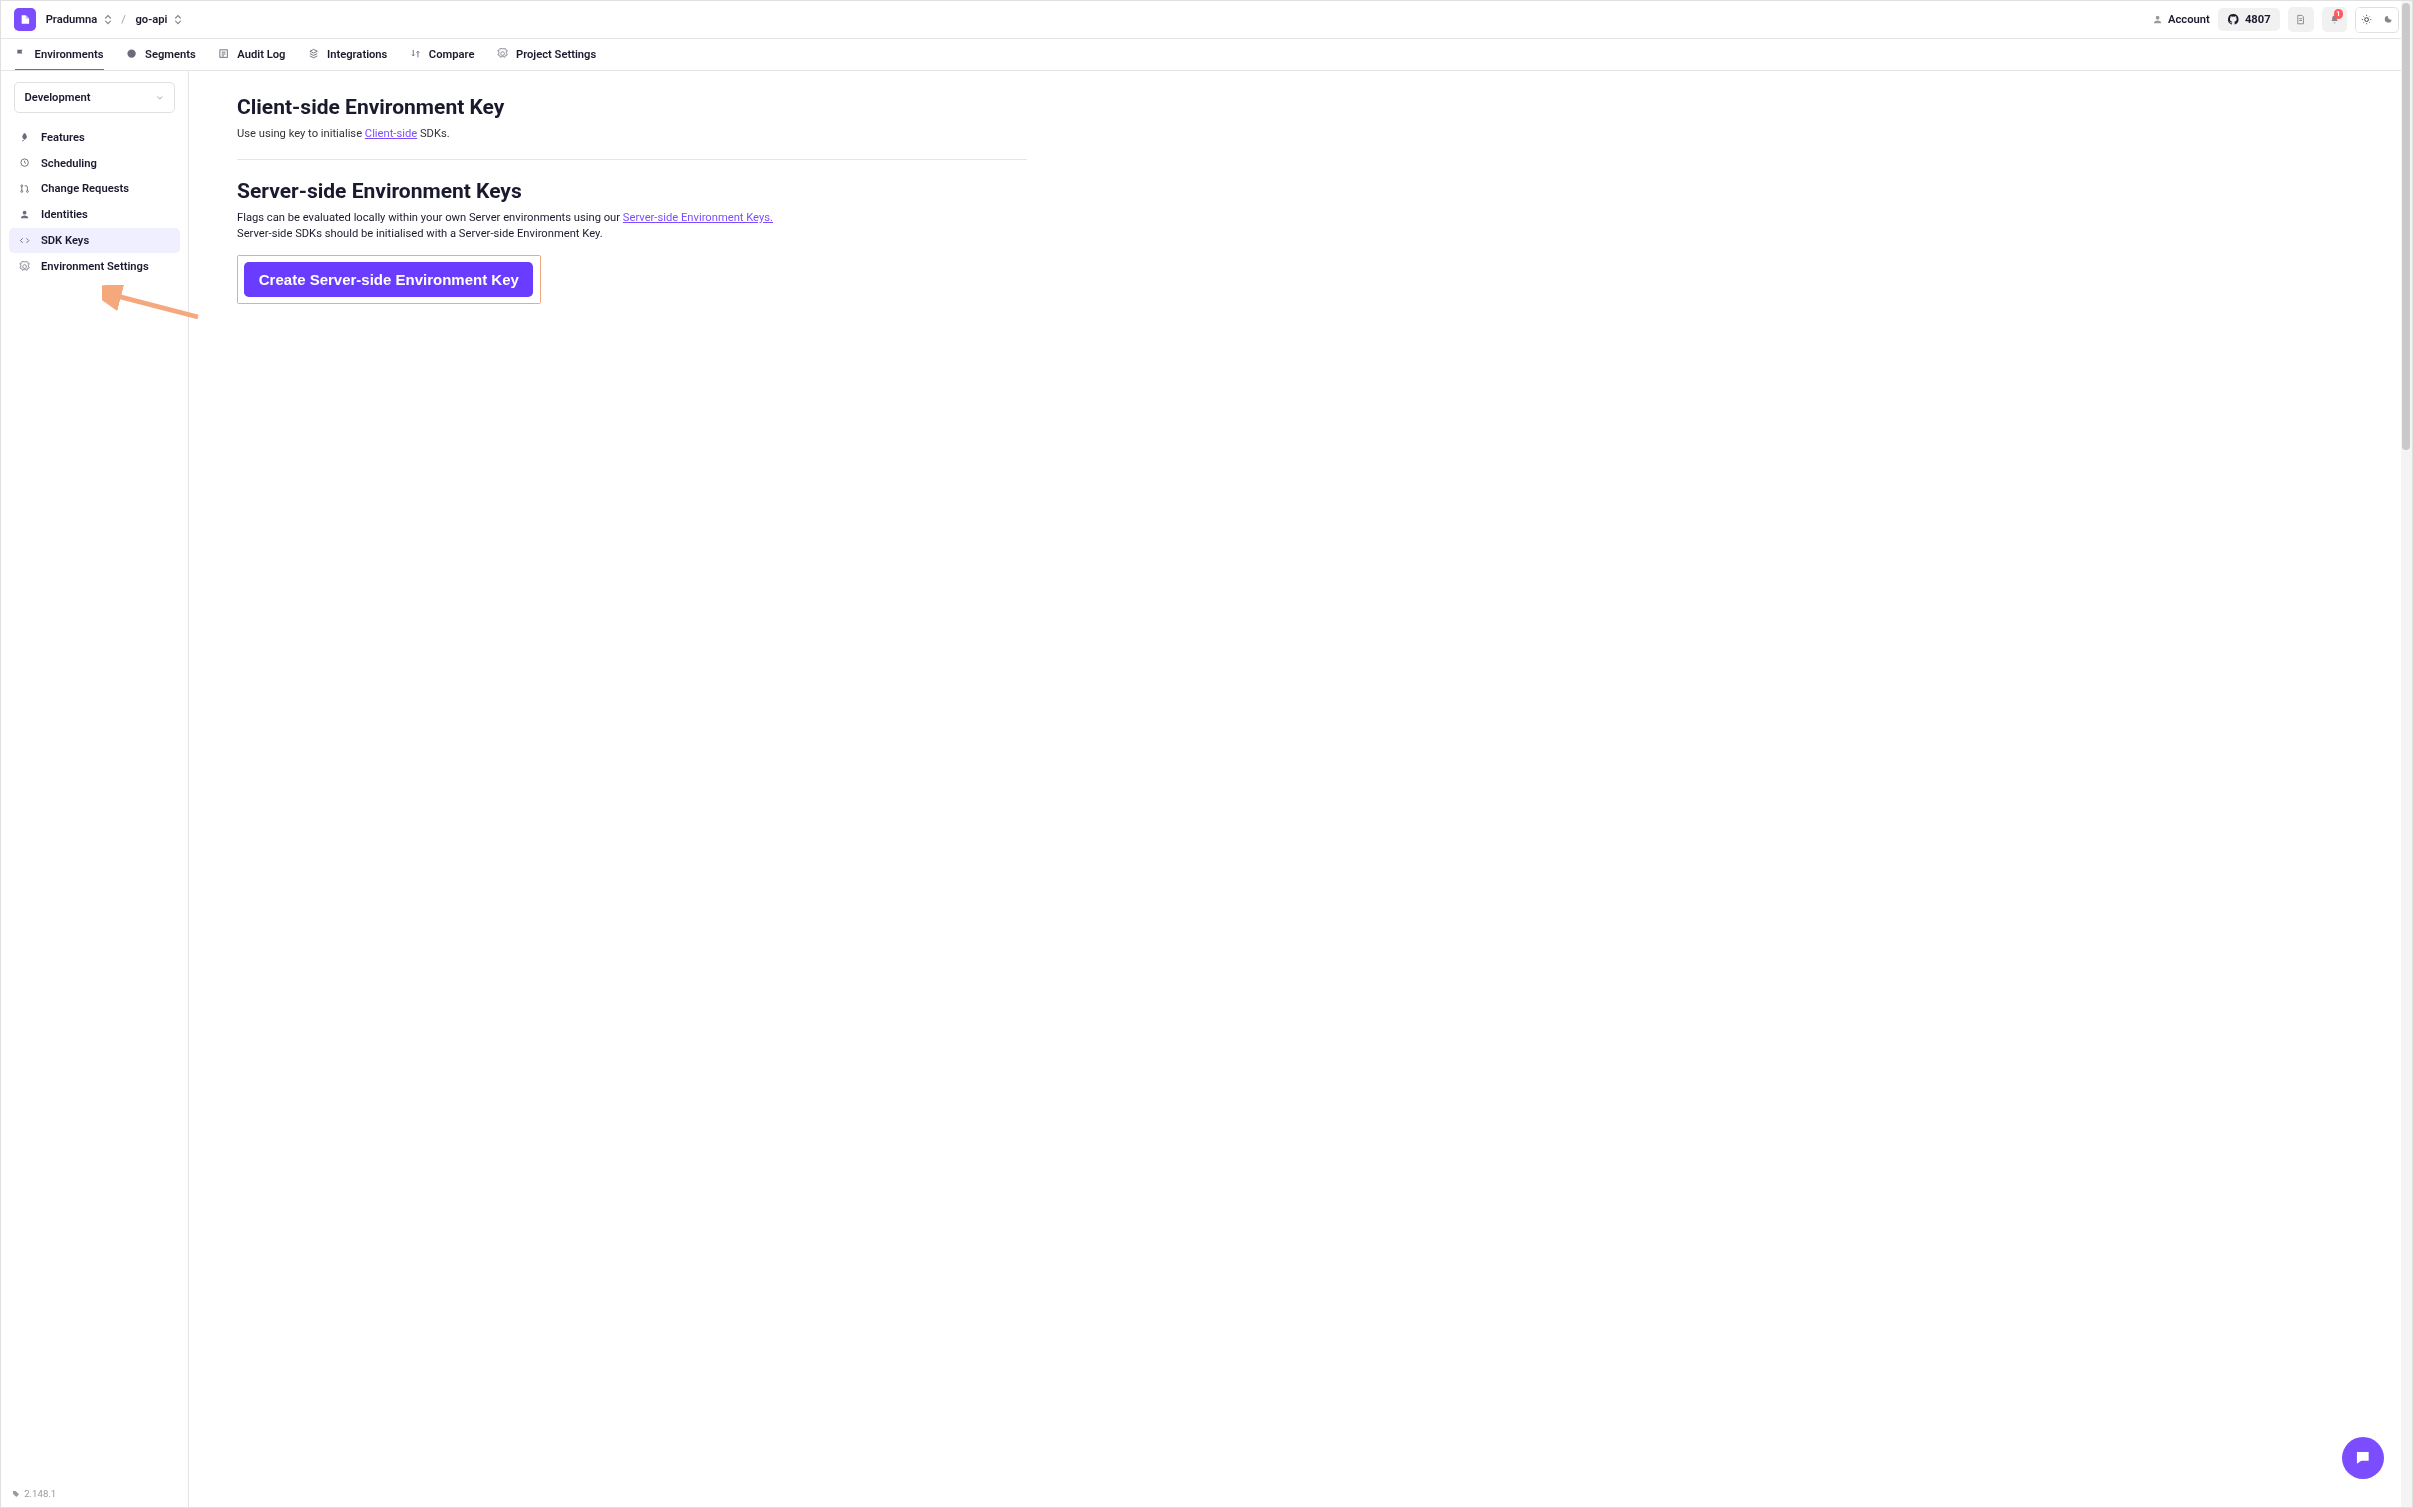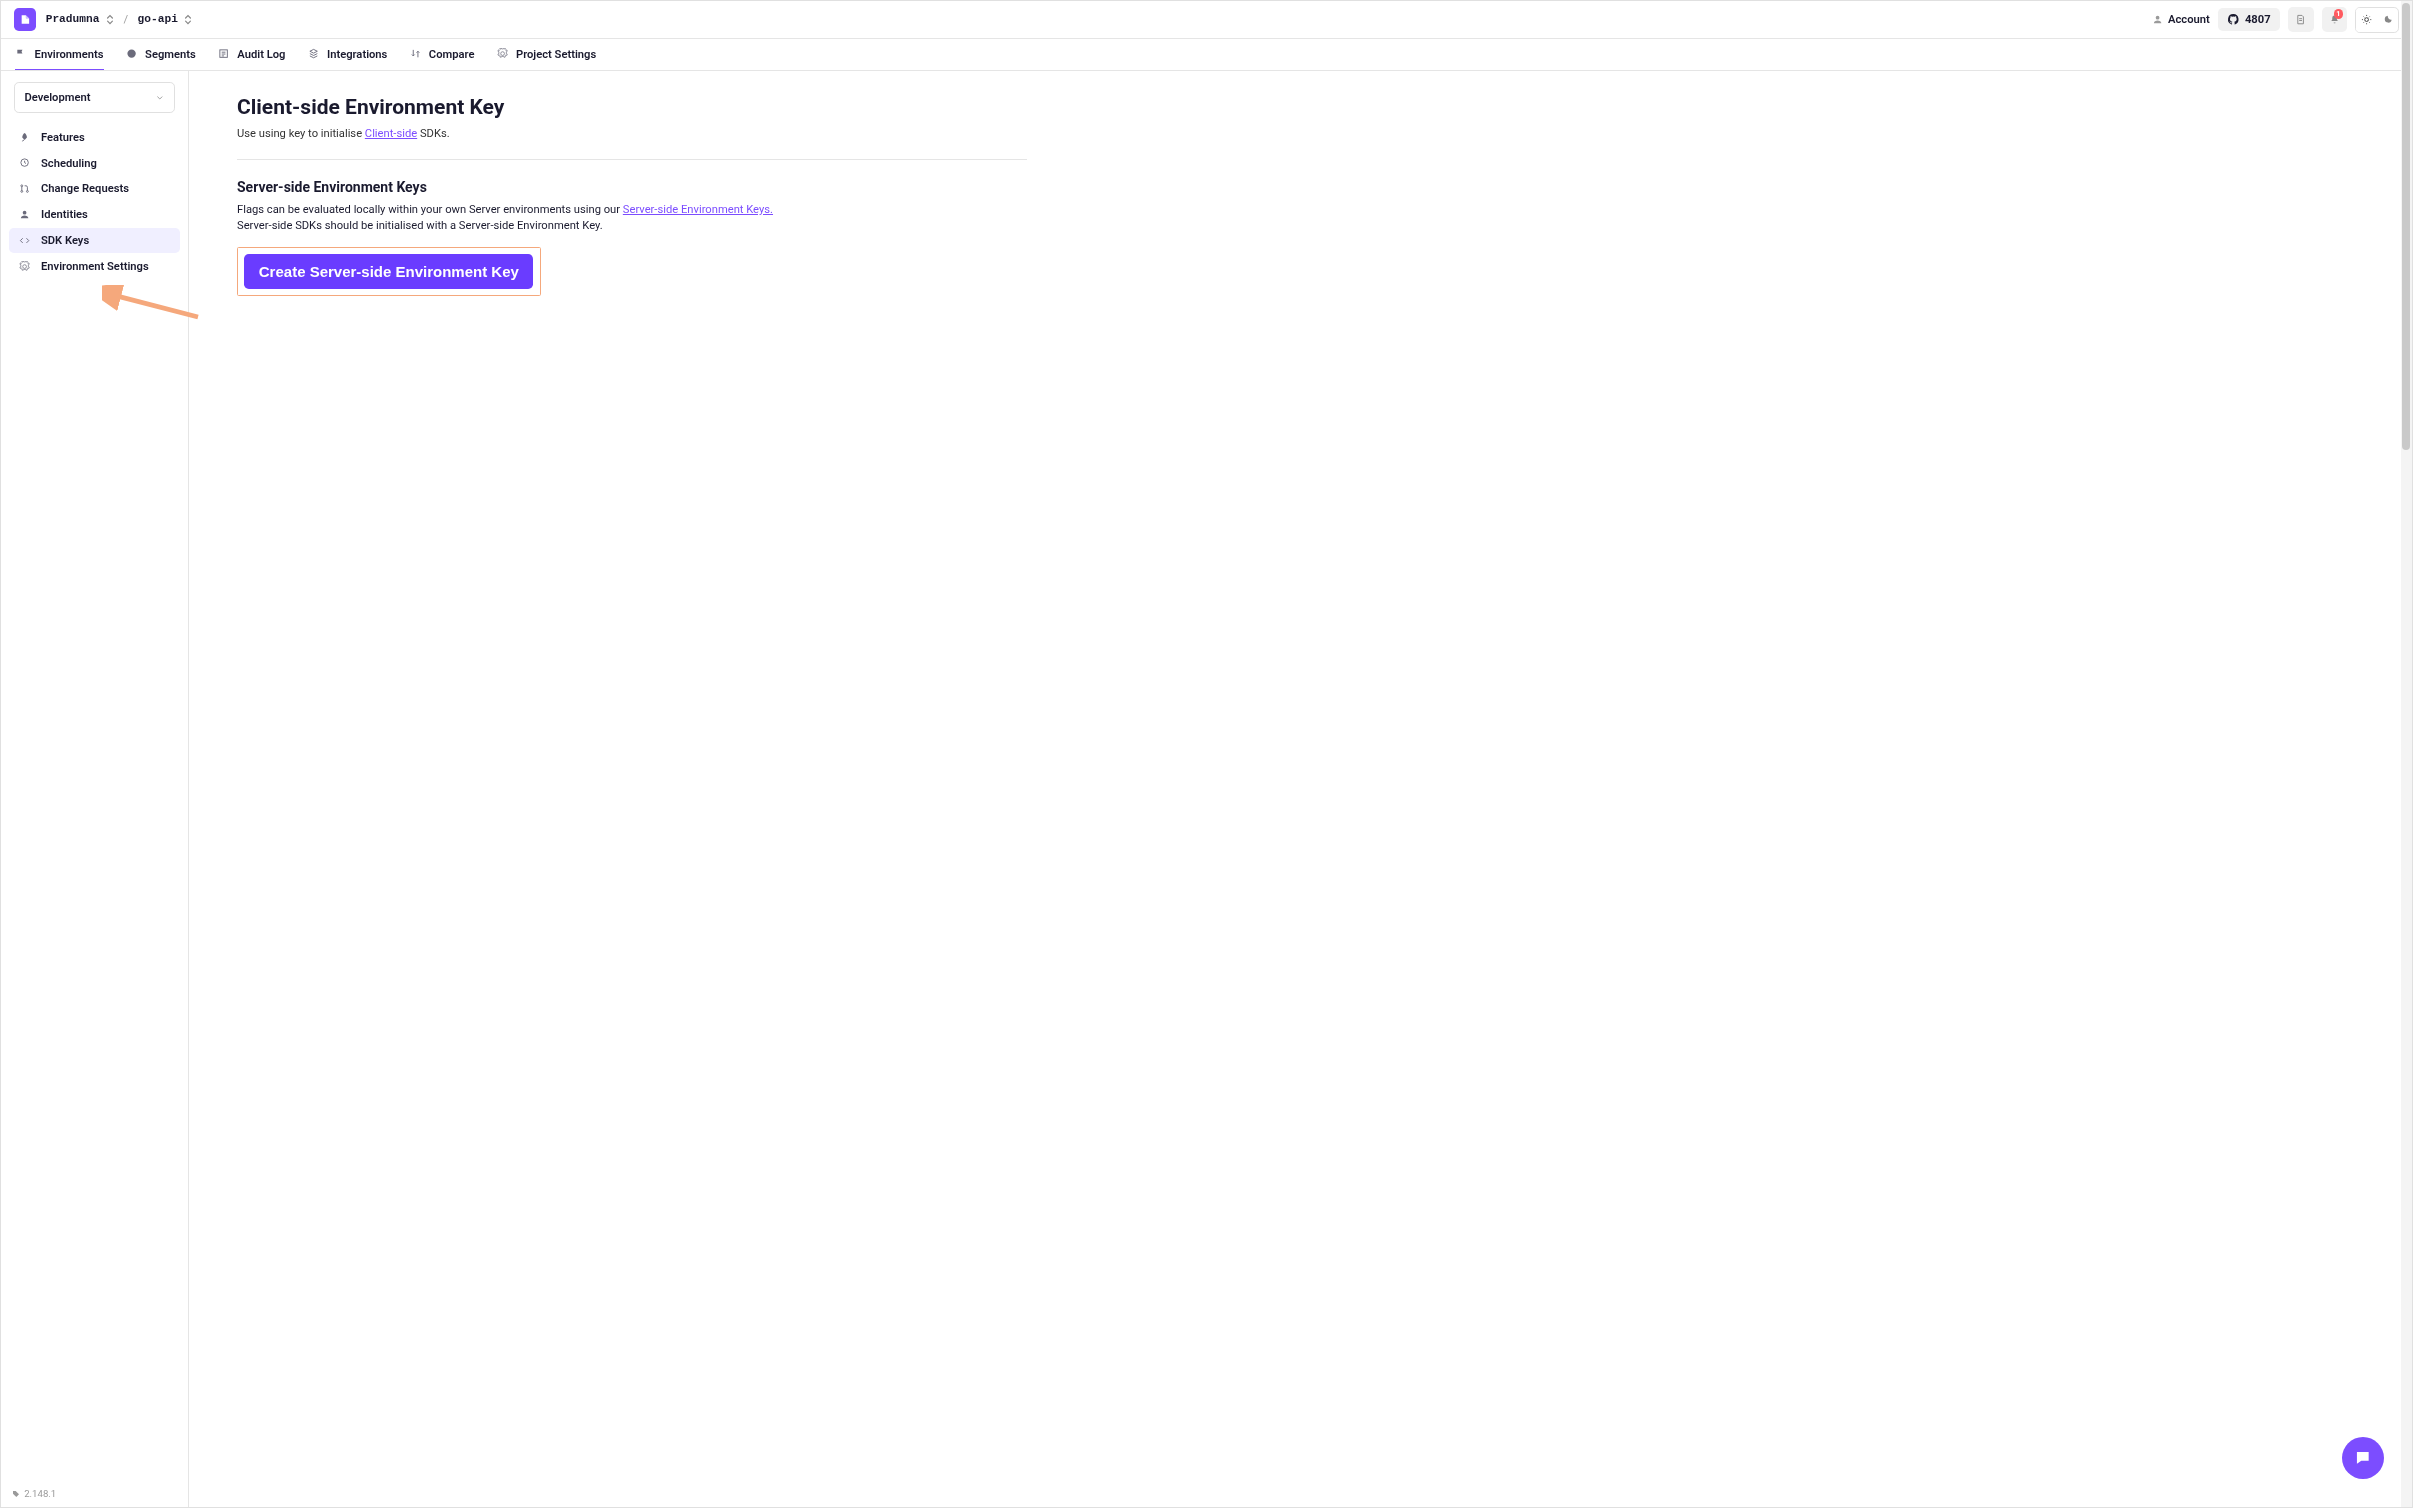--- a/index.html
+++ b/index.html
@@ -4,21 +4,21 @@
 <style>
 * { box-sizing: border-box; margin: 0; padding: 0; }
 body { font-family: -apple-system, BlinkMacSystemFont, "Segoe UI", Roboto, sans-serif; background: #fff; color: #1a1a2e; font-size: 11.2px; }
 
 .outer { border: 0.8px solid #e0e0e0; width: 2413px; height: 1508px; transform-origin: top left; }
 
 
 .header { height: 38px; border-bottom: 0.8px solid #e5e5e5; display: flex; align-items: center; padding: 0 12.8px; justify-content: space-between; }
 .header-left { display: flex; align-items: center; gap: 9.6px; }
 .logo { width: 22.3px; height: 22.3px; background: #7c4dff; border-radius: 4.8px; display: flex; align-items: center; justify-content: center; color: #fff; font-weight: bold; font-size: 12.8px; }
-.breadcrumb-item { display: flex; align-items: center; gap: 6.4px; color: #1a1a2e; cursor: pointer; font-weight: 600; font-family: Liberation Mono, monospace; }
+.breadcrumb-item { display: flex; align-items: center; gap: 6.4px; color: #1a1a2e; cursor: pointer; font-weight: 600; }
 .breadcrumb-sep { color: #a0a0a0; }
 .up-down-icon { color: #888; font-size: 9.6px; display: inline-flex; flex-direction: column; line-height: 4px; }
 
 .header-right { display: flex; align-items: center; gap: 8px; }
 .account-link { display: flex; align-items: center; gap: 4.8px; color: #1a1a2e; font-weight: 600; }
 .gh-btn { background: #f1f1f1; border-radius: 4.8px; padding: 4.8px 9.6px; display: flex; align-items: center; gap: 4.8px; font-weight: 700; }
 .icon-btn { width: 25.5px; height: 25.5px; background: #f1f1f1; border-radius: 4.8px; display: flex; align-items: center; justify-content: center; color: #666; position: relative; }
 .notif-badge { position: absolute; top: 2.4px; right: 4px; background: #ff5a5f; color: #fff; font-size: 7.2px; width: 9.6px; height: 9.6px; border-radius: 50%; display: flex; align-items: center; justify-content: center; font-weight: bold; }
 .theme-toggle { display: flex; align-items: center; border: 0.8px solid #e0e0e0; border-radius: 4.8px; overflow: hidden; }
 .theme-half { width: 21px; height: 24px; display: flex; align-items: center; justify-content: center; color: #888; }
@@ -42,21 +42,21 @@
 
 .content { flex: 1; padding: 24px 48px; position: relative; }
 .h1 { font-size: 21px; font-weight: 700; margin-bottom: 8px; }
 .sub { color: #333; margin-bottom: 19px; }
 .link { color: #7c4dff; }
 .key-row { display: flex; gap: 8px; align-items: center; margin-bottom: 22.3px; }
 .key-input { width: 359px; border: 0.8px solid #e0e0e0; border-radius: 4.8px; padding: 8px 11.2px; font-family: inherit; font-size: 11.2px; }
 .copy-btn { width: 29px; height: 29px; background: #f1f1f1; border-radius: 4.8px; display: flex; align-items: center; justify-content: center; color: #666; cursor: pointer; }
 .divider { border-top: 0.8px solid #e5e5e5; margin-bottom: 19px; width: 790px; }
 
-.h2 { font-size: 14px; font-weight: 700; margin-bottom: 8px; margin-top: 12px; }
+.h2 { font-size: 21px; font-weight: 700; margin-bottom: 8px; margin-top: 12px; }
 .body-text { margin-bottom: 3.2px; }
 
 .highlight-box { border: 1.6px solid #f5a87c; padding: 6.4px; display: inline-block; margin-top: 11.2px; border-radius: 1.6px;}
 .primary-btn { background: #6a3cff; color: #fff; border: none; padding: 8.8px 14.4px; border-radius: 4.8px; font-weight: 700; cursor: pointer; font-size: 15px; }
 
 
 .arrow-annot { position: absolute; left: 101px; top: 214px; pointer-events: none; }
 
 
 .chat-fab { position: fixed; right: 29px; bottom: 29px; width: 42px; height: 42px; background: #7c4dff; border-radius: 50%; display: flex; align-items: center; justify-content: center; color: #fff; }

